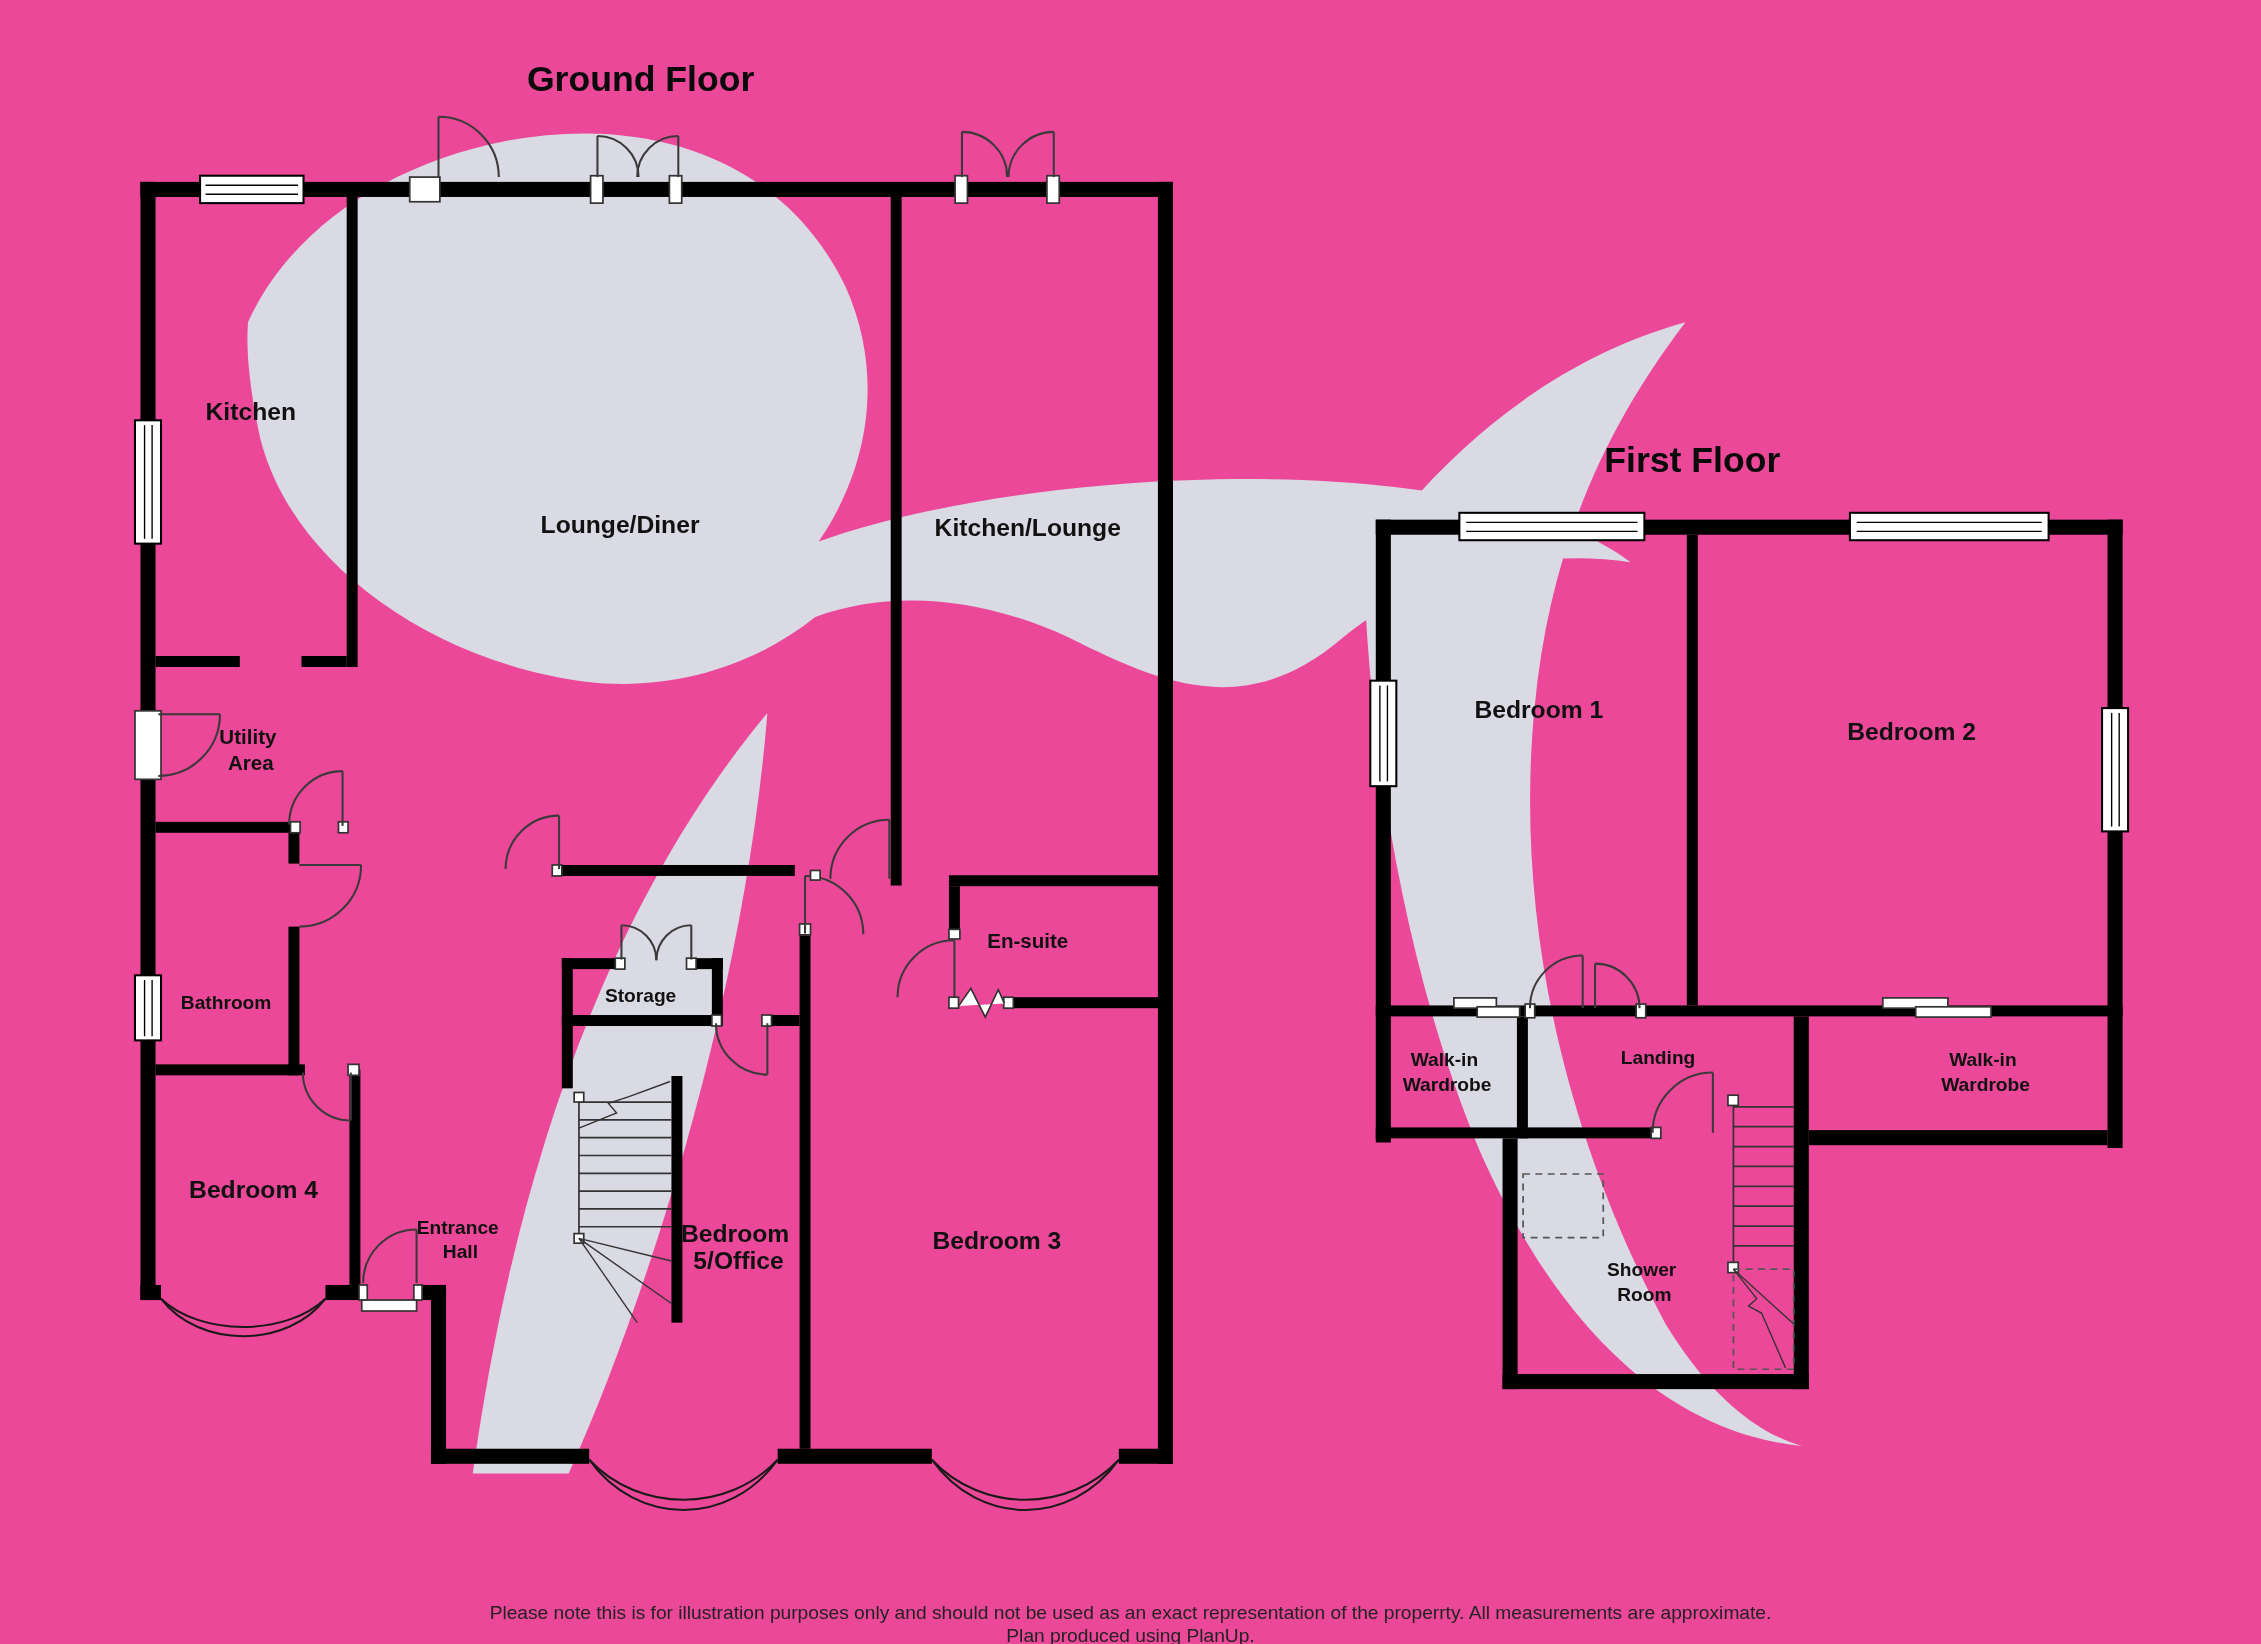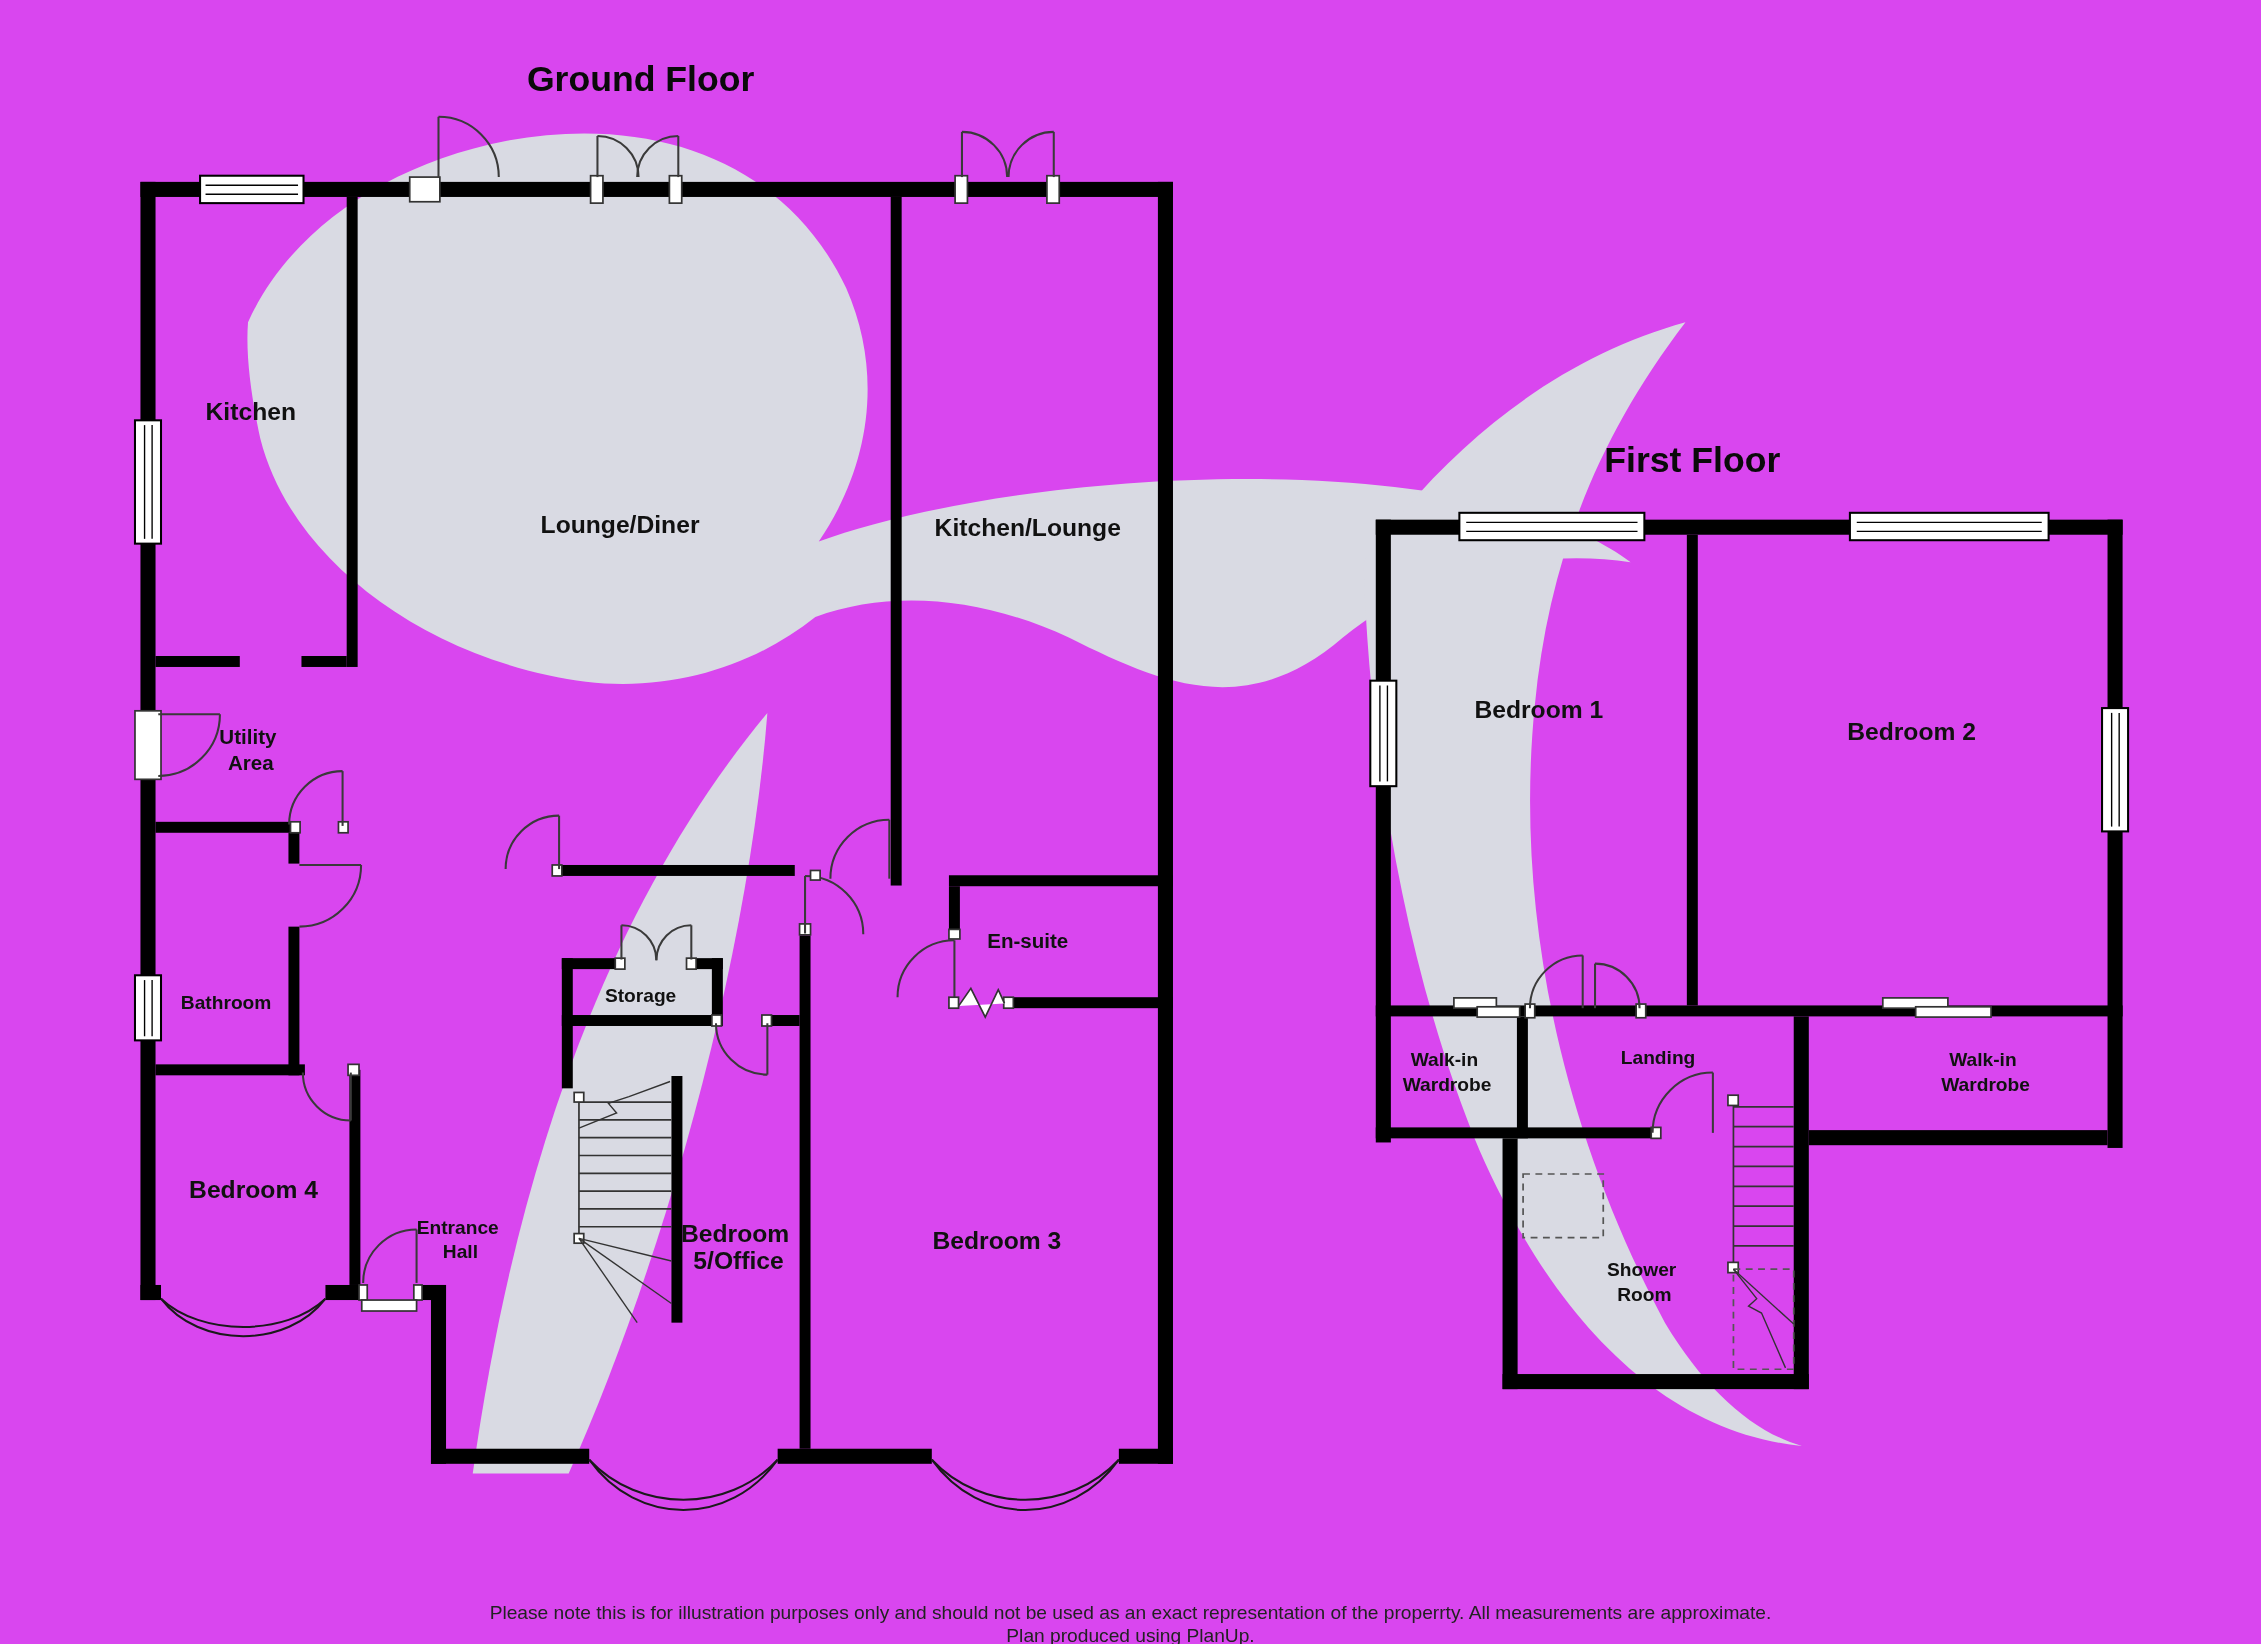--- a/index.html
+++ b/index.html
@@ -1,16 +1,16 @@
 <!DOCTYPE html>
 <html style="font-size:11px"><head>
 <meta charset="utf-8">
 <style>
   html,body{margin:0;padding:0;background:#ffffff;}
-  #page{position:relative;width:2261px;height:1645px;background:#d946ef;overflow:hidden;
+  #page{position:relative;width:2261px;height:1645px;background:#ec4899;overflow:hidden;
         font-family:"Liberation Sans", sans-serif;}
   svg{display:block;}
   .wall{fill:#000000;stroke:none;}
   .arc{stroke:#3a3a3a;stroke-width:3;fill:none;}
   .leaf{stroke:#3a3a3a;stroke-width:3;fill:none;}
   .jamb{fill:#ffffff;stroke:#333333;stroke-width:2.5;}
   .winbox{fill:#ffffff;stroke:#000000;stroke-width:3;}
   .winline{stroke:#000000;stroke-width:2;fill:none;}
   .tread{stroke:#333333;stroke-width:2.5;fill:none;}
   .fan{stroke:#333333;stroke-width:2;fill:none;}

